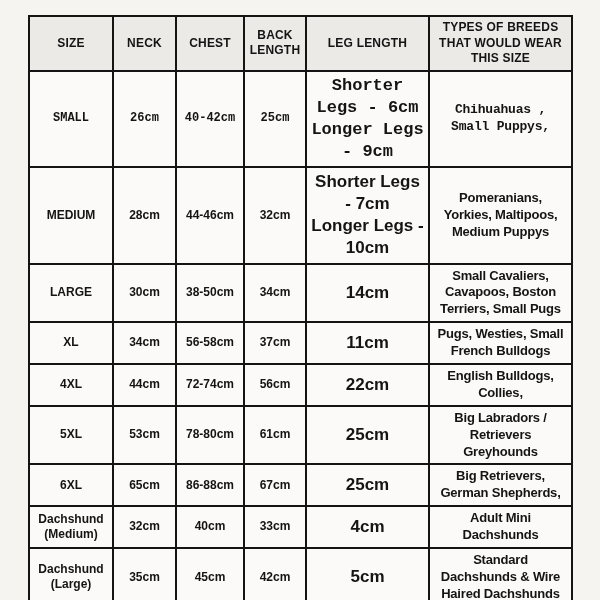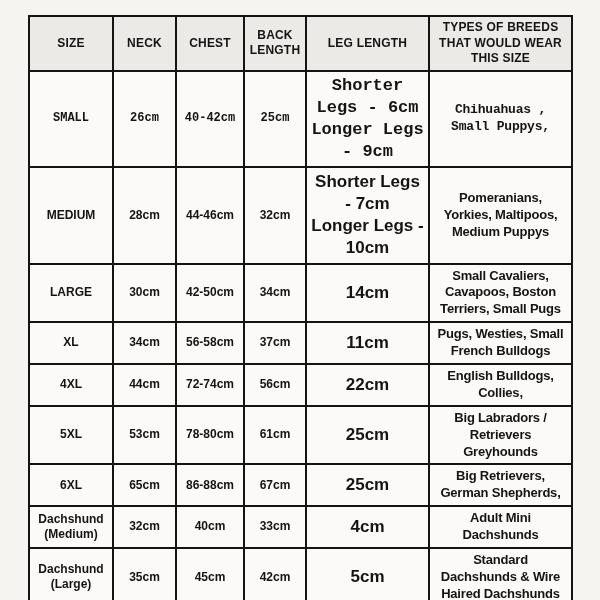--- a/index.html
+++ b/index.html
@@ -92,21 +92,21 @@
       <td>28cm</td>
       <td>44-46cm</td>
       <td>32cm</td>
       <td class="leg-cell">Shorter Legs - 7cm
 Longer Legs - 10cm</td>
       <td class="breeds-cell">Pomeranians, Yorkies, Maltipoos, Medium Puppys</td>
     </tr>
     <tr class="h-56">
       <td>LARGE</td>
       <td>30cm</td>
-      <td>42-50cm</td>
+      <td>38-50cm</td>
       <td>34cm</td>
       <td class="leg-cell">14cm</td>
       <td class="breeds-cell">Small Cavaliers, Cavapoos,  Boston Terriers, Small Pugs</td>
     </tr>
     <tr class="h-40">
       <td>XL</td>
       <td>34cm</td>
       <td>56-58cm</td>
       <td>37cm</td>
       <td class="leg-cell">11cm</td>

